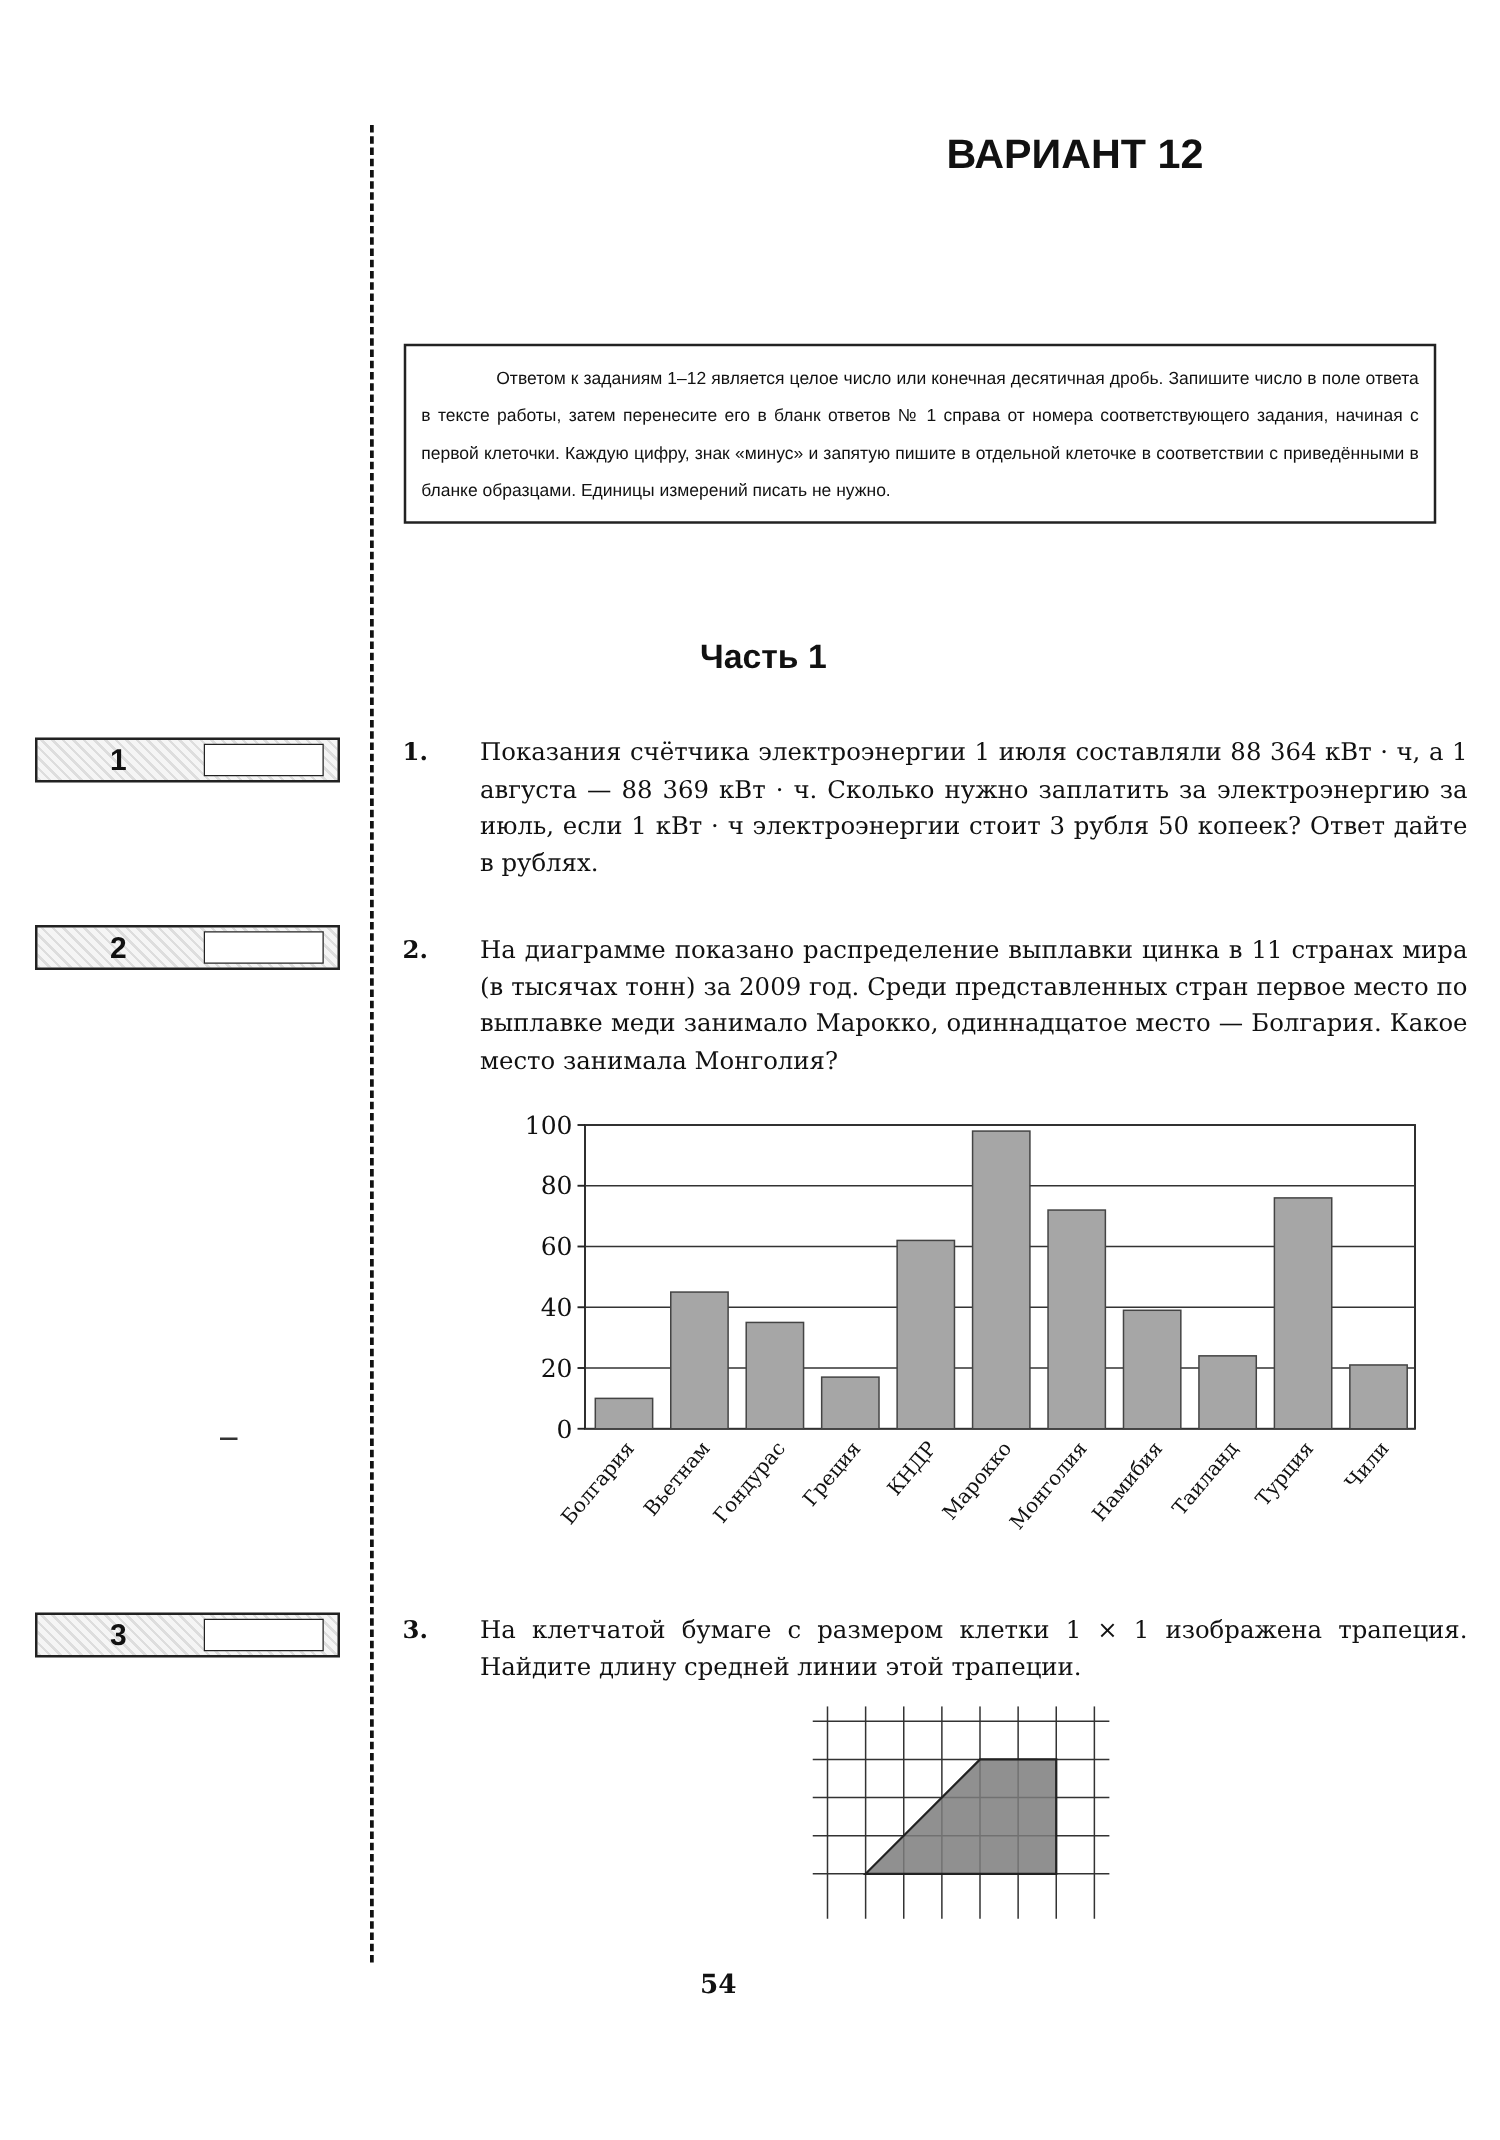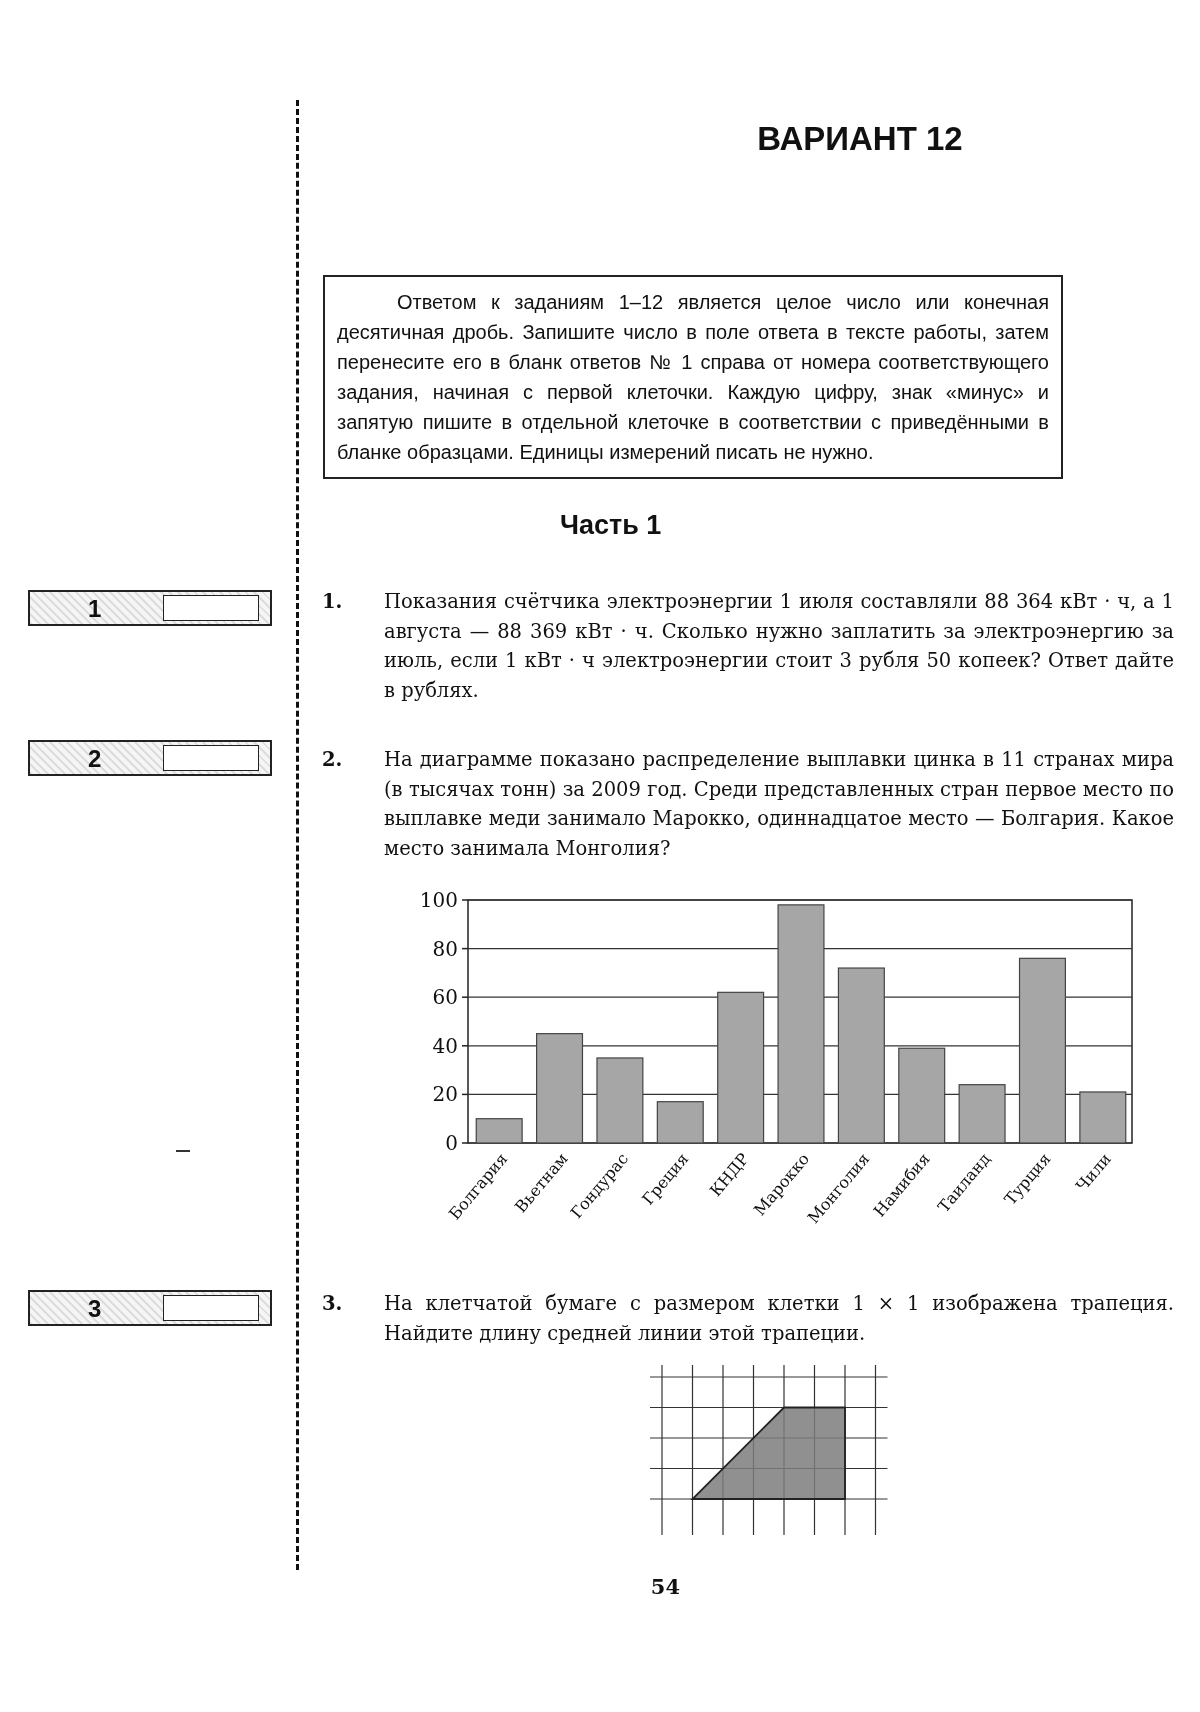--- a/index.html
+++ b/index.html
@@ -1,41 +1,41 @@
 <!DOCTYPE html>
 <html><head>
 <meta charset="utf-8">
 <style>
   html, body { margin: 0; padding: 0; background: #ffffff; }
   body { width: 1200px; height: 1712px; position: relative; overflow: hidden; color: #111; }
   .cutline { position: absolute; left: 296px; top: 100px; height: 1470px; width: 0;
              border-left: 3px dashed #111; }
   .title-wrap { position: absolute; left: 560px; width: 600px; top: 104px; text-align: center; }
-  .title-wrap h1 { margin: 16px; font-family: "Liberation Sans", sans-serif; font-weight: bold; font-size: 33px; }
-  .instr { position: absolute; left: 323px; top: 275px; width: 740px; border: 2px solid #222;
+  .title-wrap h1 { margin: 0; font-family: "Liberation Sans", sans-serif; font-weight: bold; font-size: 33px; }
+  .instr { position: absolute; left: 323px; top: 275px; width: 826px; border: 2px solid #222;
            padding: 10px 12px 10px 12px; box-sizing: border-box;
-           font-family: "Liberation Sans", sans-serif; font-size: 20px; line-height: 30px; text-align: justify; }
+           font-family: "Liberation Sans", sans-serif; font-size: 14px; line-height: 30px; text-align: justify; }
   .instr p { margin: 0; text-indent: 60px; }
   .part { position: absolute; left: 560px; width: 600px; top: 510px; 
           font-family: "Liberation Sans", sans-serif; font-weight: bold; font-size: 27px; }
   .ansbox { position: absolute; left: 28px; width: 244px; height: 36px; border: 2px solid #222;
             box-sizing: border-box; background: #f3f3f3;
             background-image: repeating-linear-gradient(45deg, #ddd 0 2px, #f5f5f5 2px 6px); }
   .ansbox .num { position: absolute; left: 58px; top: 3px; font-family: "Liberation Sans", sans-serif;
                  font-weight: bold; font-size: 24px; }
   .ansbox .field { position: absolute; left: 133px; top: 3px; width: 96px; height: 26px;
                    border: 1.5px solid #222; background: #fff; box-sizing: border-box; }
   .task { position: absolute; left: 322px; width: 852px;
           font-family: "DejaVu Serif", serif; font-size: 19.5px; line-height: 29.5px; }
   .task .tnum { position: absolute; left: 0; top: 0; font-weight: bold; }
   .task .ttext { margin-left: 62px; text-align: justify; }
   .chart { position: absolute; left: 400px; top: 880px; width: 760px; height: 360px; }
   .chart svg text { font-family: "DejaVu Serif", serif; }
   .grid-fig { position: absolute; left: 650px; top: 1365px; }
-  .pagenum { position: absolute; left: 560px; width: 120px; top: 1574px; text-align: right;
+  .pagenum { position: absolute; left: 560px; width: 120px; top: 1574px; text-align: left;
              font-family: "DejaVu Serif", serif; font-weight: bold; font-size: 21px; }
   .stray { position: absolute; left: 176px; top: 1150px; width: 14px; height: 2px; background: #333; }
 </style>
 </head>
 <body>
 
 <div class="cutline"></div>
 
 <div class="title-wrap">
   <h1>ВАРИАНТ 12</h1>

